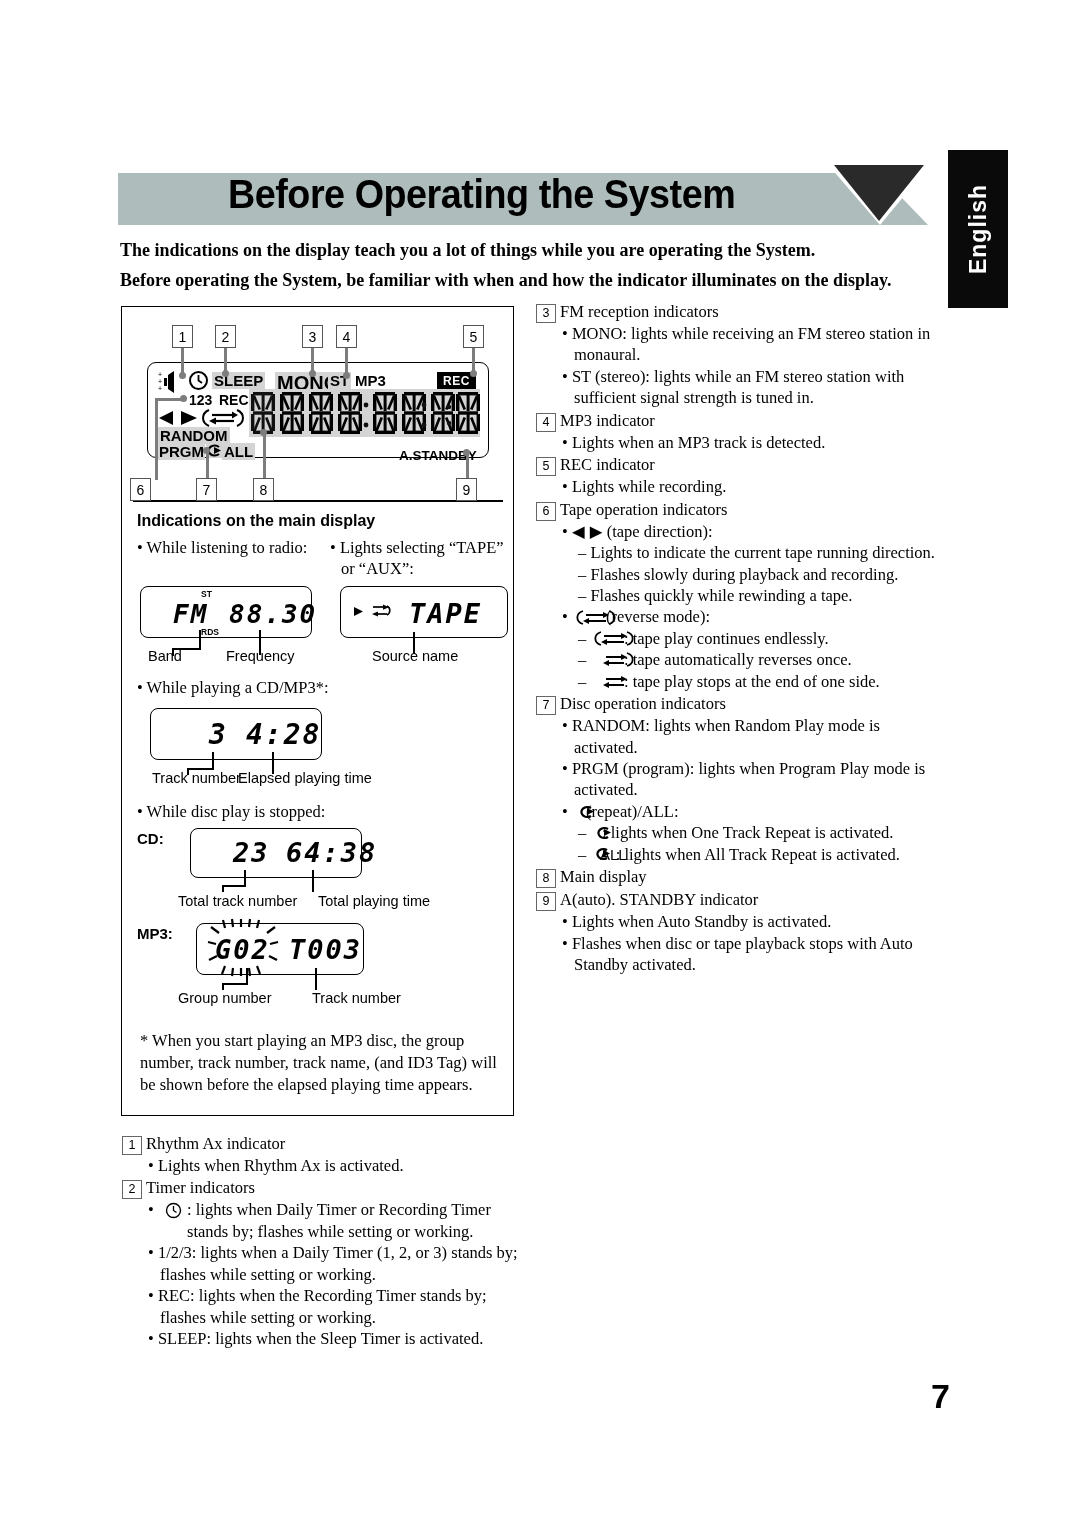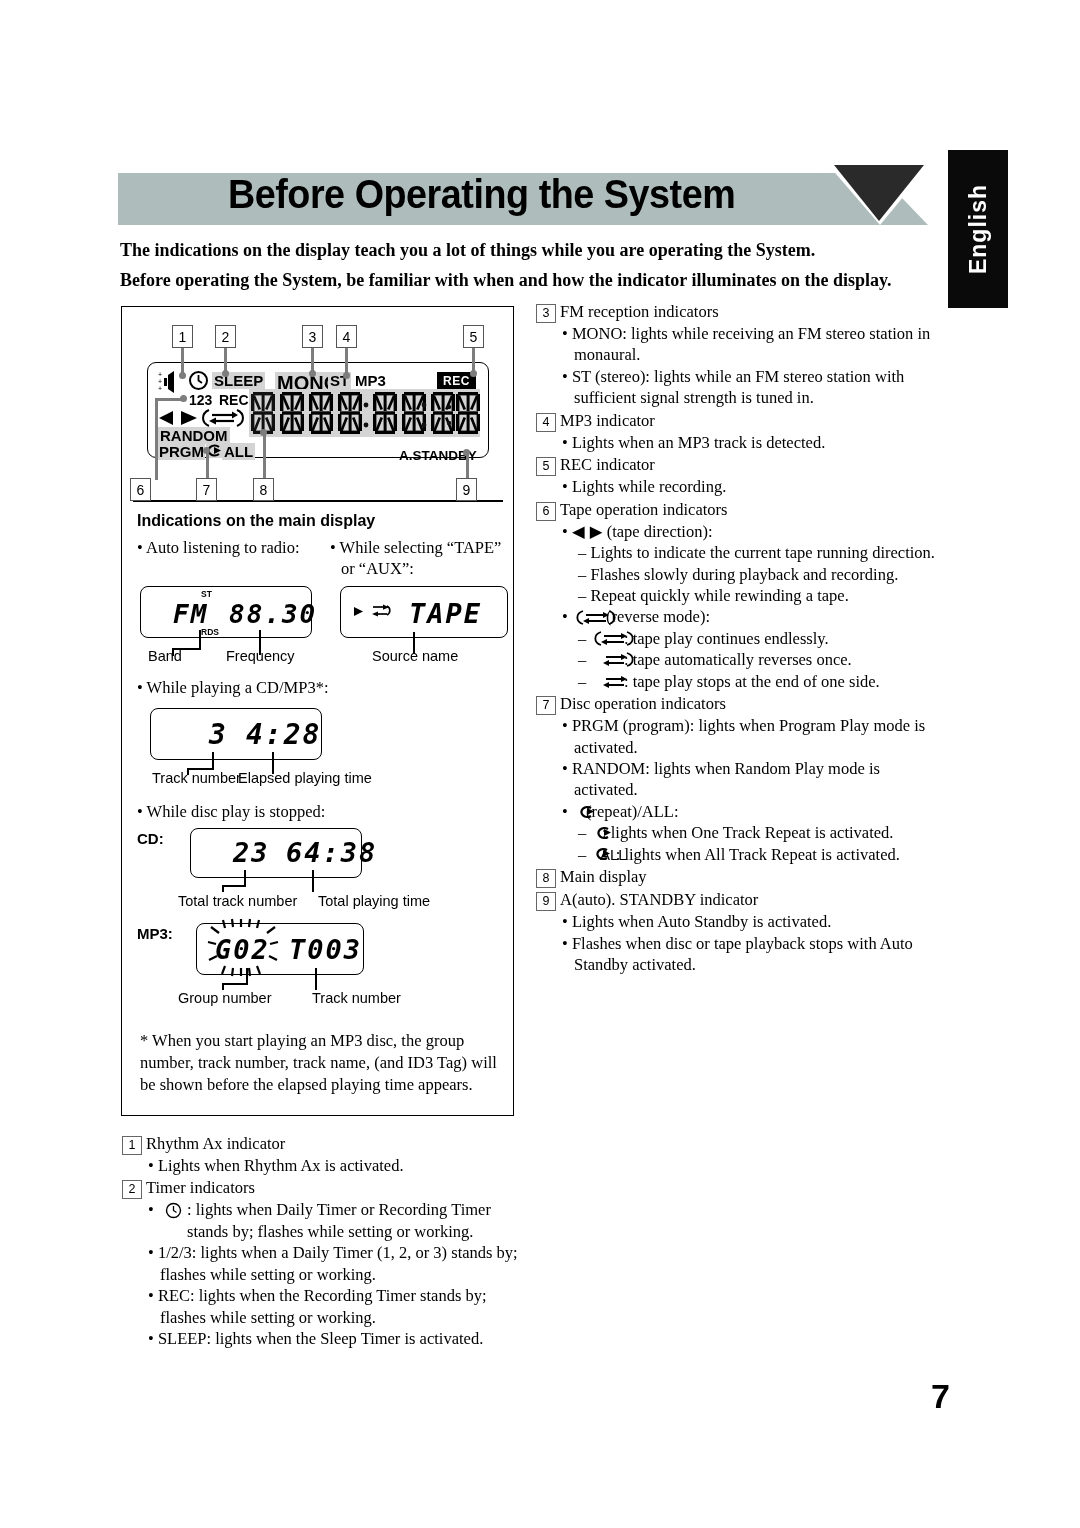--- a/index.html
+++ b/index.html
@@ -272,22 +272,22 @@
   <div class="num" style="left:253px;top:478px;">8</div>
 
   <div class="lead" style="left:466px;top:452px;height:28px;"></div>
   <div class="dot" style="left:463px;top:449px;"></div>
   <div class="num" style="left:456px;top:478px;">9</div>
 
   <div style="position:absolute;left:133px;top:500px;width:370px;height:1.6px;background:#000;"></div>
 
   <div class="sub-title">Indications on the main display</div>
 
-  <div class="bullet-txt" style="left:137px;top:538px;width:185px;">• Auto listening to radio:</div>
-  <div class="bullet-txt" style="left:330px;top:538px;width:180px;">• While selecting “TAPE”</div>
+  <div class="bullet-txt" style="left:137px;top:538px;width:185px;">• While listening to radio:</div>
+  <div class="bullet-txt" style="left:330px;top:538px;width:180px;">• Lights selecting “TAPE”</div>
   <div class="bullet-txt" style="left:341px;top:559px;width:180px;">or “AUX”:</div>
 
   <div class="minilcd" style="left:140px;top:586px;width:172px;height:52px;">
     <div style="position:absolute;left:60px;top:2px;font-family:'Liberation Sans',sans-serif;font-size:8.5px;font-weight:bold;">ST</div>
     <div style="position:absolute;left:60px;top:40px;font-family:'Liberation Sans',sans-serif;font-size:8.5px;font-weight:bold;">RDS</div>
     <div class="lcdnum" style="position:absolute;left:32px;top:12px;font-size:26px;font-style:italic;">FM</div>
     <div class="lcdnum" style="position:absolute;left:88px;top:12px;font-size:26px;font-style:italic;">88.30</div>
   </div>
   <div class="tick" style="left:199px;top:630px;height:20px;"></div>
   <div class="tickh" style="left:172px;top:648px;width:28px;"></div>
@@ -396,21 +396,21 @@
       <span class="ibox">6</span>
       <span>Tape operation indicators</span>
     </div>
     <div class="sub">
       <span>•</span>
       <span class="arrow-ic">◀ ▶</span>
       <span>(tape direction):</span>
     </div>
     <div class="sub2">– Lights to indicate the current tape running direction.</div>
     <div class="sub2">– Flashes slowly during playback and recording.</div>
-    <div class="sub2">– Repeat quickly while rewinding a tape.</div>
+    <div class="sub2">– Flashes quickly while rewinding a tape.</div>
     <div class="sub" style="display:flex;align-items:center;gap:2px;">
       <span>•</span>
       <svg width="40" height="17" viewBox="0 0 40 17">
         <path d="M7 2 A9 7 0 0 0 7 15" stroke="#000" stroke-width="1.8" fill="none"></path>
         <path d="M33 2 A9 7 0 0 1 33 15" stroke="#000" stroke-width="1.8" fill="none"></path>
         <path d="M10 6 L29 6" stroke="#000" stroke-width="2"></path>
           <polygon points="33,6 27,3 27,9" fill="#000"></polygon>
         <path d="M30 12 L12 12" stroke="#000" stroke-width="2"></path>
           <polygon points="7,12 13,9 13,15" fill="#000"></polygon>
       </svg>
@@ -447,22 +447,22 @@
         <path d="M30 12 L14 12" stroke="#000" stroke-width="2"></path>
           <polygon points="9,12 15,9 15,15" fill="#000"></polygon>
       </svg>
       <span>: tape play stops at the end of one side.</span>
     </div>
 
     <div class="itemline">
       <span class="ibox">7</span>
       <span>Disc operation indicators</span>
     </div>
+    <div class="sub">• RANDOM: lights when Random Play mode is activated.</div>
     <div class="sub">• PRGM (program): lights when Program Play mode is activated.</div>
-    <div class="sub">• RANDOM: lights when Random Play mode is activated.</div>
     <div class="sub" style="display:flex;align-items:center;gap:3px;">
       <span>•</span>
       <svg width="18" height="16" viewBox="0 0 18 16">
         <path d="M14 4 A6 5 0 1 0 14 12" stroke="#000" stroke-width="2.2" fill="none"></path>
         <polygon points="17,7.5 10,4 10,11" fill="#000"></polygon>
       </svg>
       <span>(repeat)/ALL:</span>
     </div>
     <div class="sub2" style="display:flex;align-items:center;gap:3px;">
       <span>–</span>

